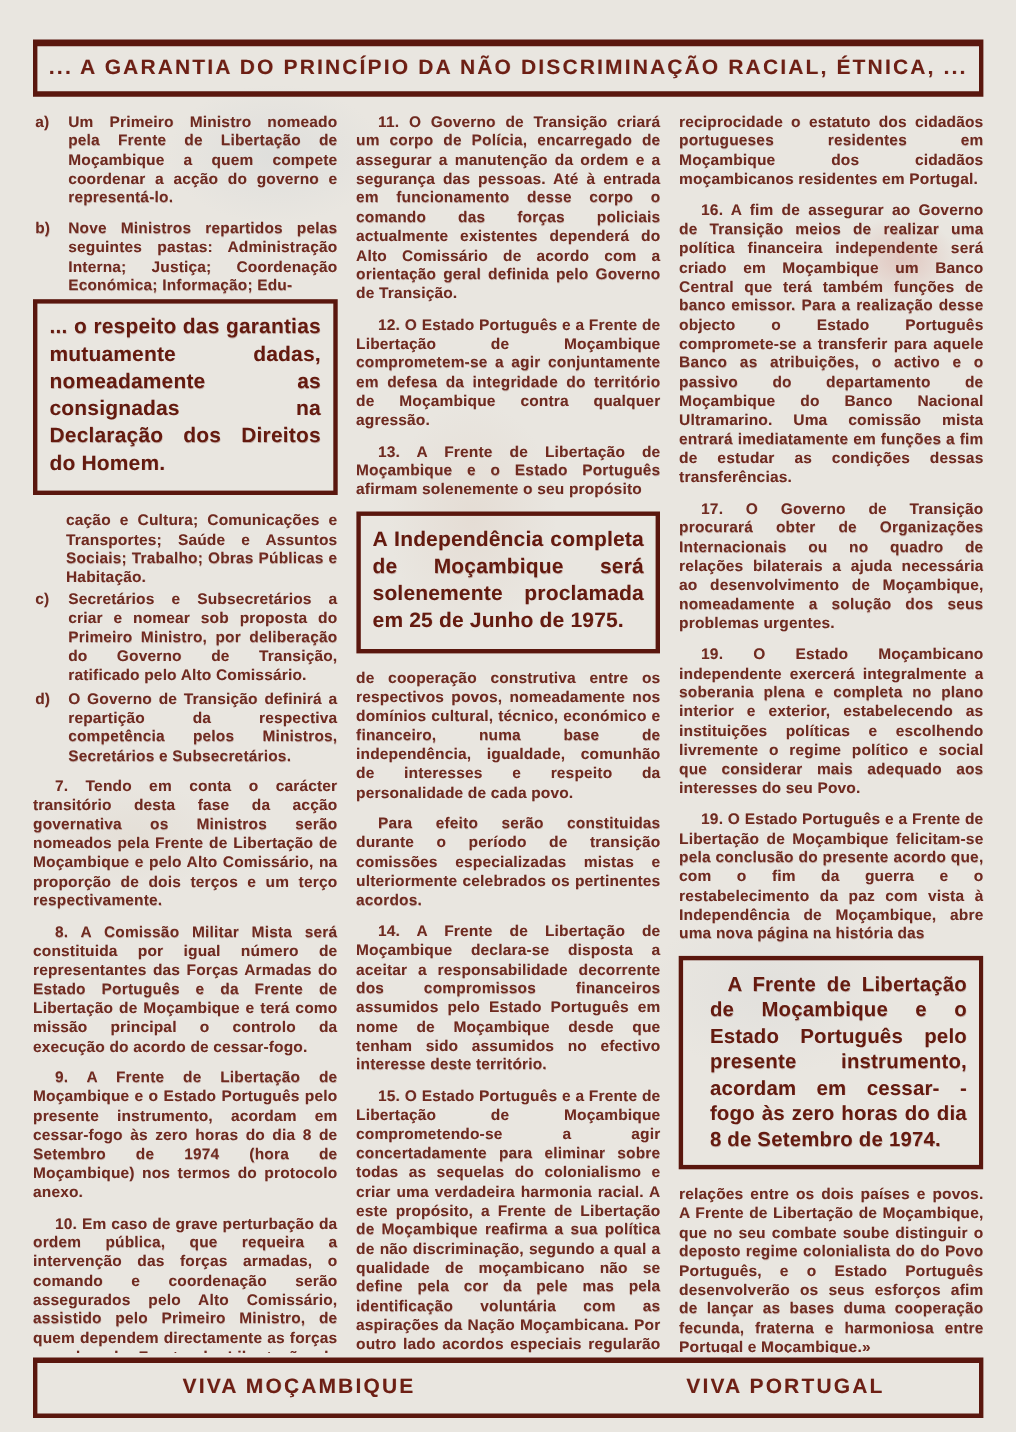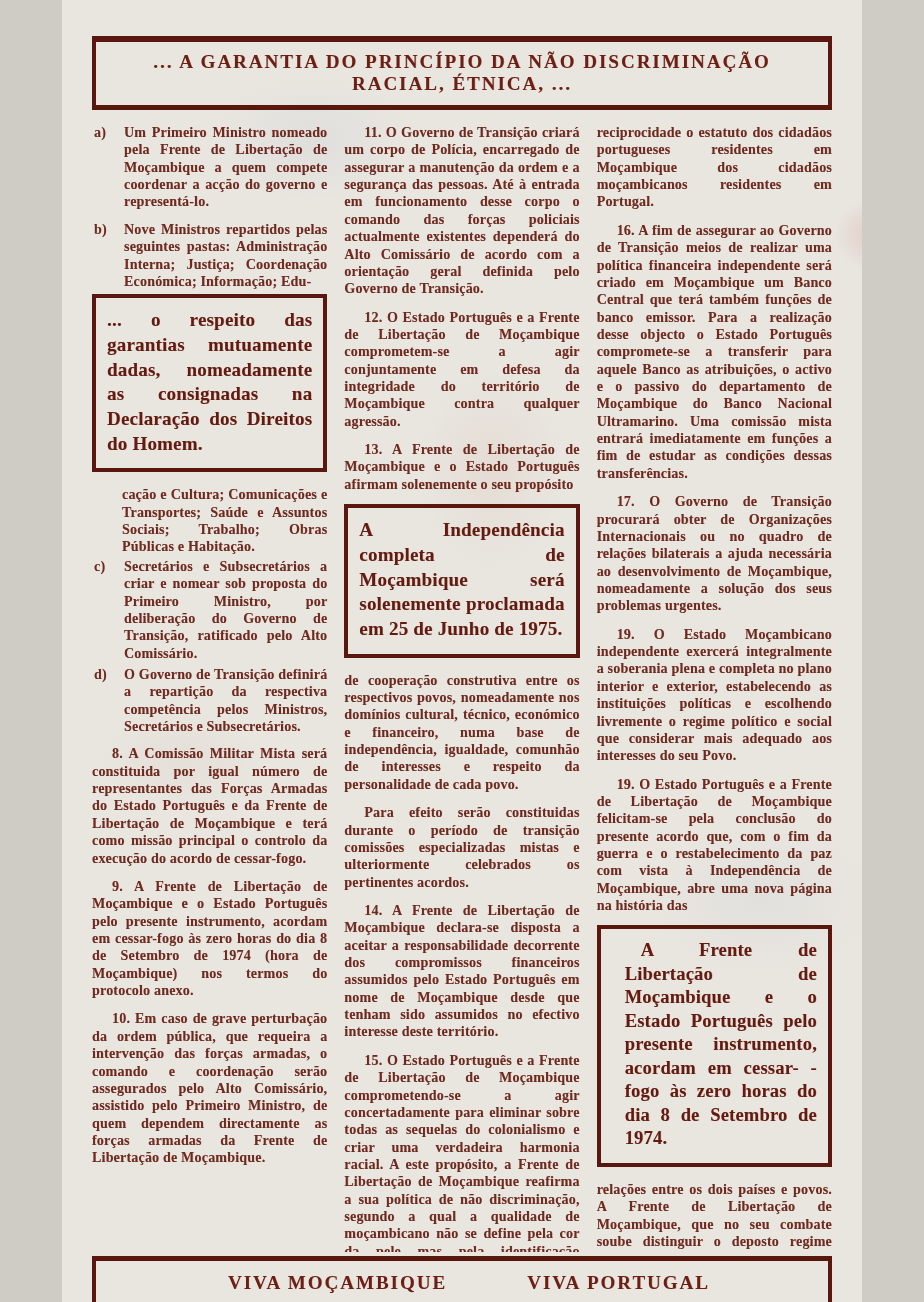--- a/index.html
+++ b/index.html
@@ -1,29 +1,29 @@
 <!DOCTYPE html>
 <html><head>
 <meta charset="utf-8">
 <style>
   html,body{margin:0;padding:0;background:#cfccc6;}
   .page{
     position:relative;
-    width:800px;height:1302px;
+    width:924px;height:1302px;
     margin:0 auto;
     box-sizing:border-box;
     padding:36px 30px 0 30px;
     background-color:#e9e6e0;
     background-image:
       radial-gradient(ellipse 70px 55px at 820px 235px, rgba(205,125,115,0.30), transparent 70%),
       radial-gradient(ellipse 140px 90px at 250px 140px, rgba(185,195,205,0.22), transparent 70%),
       radial-gradient(ellipse 110px 150px at 430px 470px, rgba(205,170,150,0.16), transparent 70%),
       radial-gradient(ellipse 160px 110px at 700px 900px, rgba(185,192,202,0.16), transparent 70%),
       radial-gradient(ellipse 120px 70px at 120px 760px, rgba(200,180,160,0.14), transparent 70%);
-    font-family:Liberation Serif, serif;
+    font-family:Liberation Sans, sans-serif;
     color:#6f2a20;
     overflow:hidden;
   }
   .header-box{
     border:4px solid #5a170e;
     border-top-width:6px;
     border-bottom-width:5px;
     padding:9px 10px 10px;
     margin-bottom:14px;
   }
@@ -77,21 +77,21 @@
     margin-top:4px;
     display:flex;
     padding:11px 0 13px;
     font-size:19px;
     font-weight:bold;
     letter-spacing:2px;
     color:#6d1f14;
     text-shadow:0.4px 0.4px 0 rgba(90,25,15,0.35);
   }
   .footer-left{margin-left:132px;}
-  .footer-right{margin-left:auto;margin-right:118px;}
+  .footer-right{margin-left:auto;margin-right:86px;}
 </style>
 </head>
 <body>
 
 <div class="page">
 
   <div class="header-box">
     <div class="header-title">... A GARANTIA DO PRINCÍPIO DA NÃO DISCRIMINAÇÃO RACIAL, ÉTNICA, ...</div>
   </div>
 
@@ -109,20 +109,21 @@
       <div class="callout">... o respeito das garantias mutuamente dadas, nomeadamente as consignadas na Declaração dos Direitos do Homem.</div>
       <div class="cont-ind">cação e Cultura; Comunicações e Transportes; Saúde e Assuntos Sociais; Trabalho; Obras Públicas e Habitação.</div>
       <div class="lettered tight">
         <span class="letter">c)</span>
         <div class="ltext">Secretários e Subsecretários a criar e nomear sob proposta do Primeiro Ministro, por deliberação do Governo de Transição, ratificado pelo Alto Comissário.</div>
       </div>
       <div class="lettered">
         <span class="letter">d)</span>
         <div class="ltext">O Governo de Transição definirá a repartição da respectiva competência pelos Ministros, Secretários e Subsecretários.</div>
       </div>
+      <p>7.  Tendo em conta o carácter transitório desta fase da acção governativa os Ministros serão nomeados pela Frente de Libertação de Moçambique e pelo Alto Comissário, na proporção de dois terços e um terço respectivamente.</p>
       <p>8.  A Comissão Militar Mista será constituida por igual número de representantes das Forças Armadas do Estado Português e da Frente de Libertação de Moçambique e terá como missão principal o controlo da execução do acordo de cessar-fogo.</p>
       <p>9.  A Frente de Libertação de Moçambique e o Estado Português pelo presente instrumento, acordam em cessar-fogo às zero horas do dia 8 de Setembro de 1974 (hora de Moçambique) nos termos do protocolo anexo.</p>
       <p>10.  Em caso de grave perturbação da ordem pública, que requeira a intervenção das forças armadas, o comando e coordenação serão assegurados pelo Alto Comissário, assistido pelo Primeiro Ministro, de quem dependem directamente as forças armadas da Frente de Libertação de Moçambique.</p>
     </div>
 
     <div class="col">
       <p>11.  O Governo de Transição criará um corpo de Polícia, encarregado de assegurar a manutenção da ordem e a segurança das pessoas. Até à entrada em funcionamento desse corpo o comando das forças policiais actualmente existentes dependerá do Alto Comissário de acordo com a orientação geral definida pelo Governo de Transição.</p>
       <p>12.  O Estado Português e a Frente de Libertação de Moçambique comprometem-se a agir conjuntamente em defesa da integridade do território de Moçambique contra qualquer agressão.</p>
       <p class="tight">13.  A Frente de Libertação de Moçambique e o Estado Português afirmam solenemente o seu propósito</p>
       <div class="callout c2">A Independência completa de Moçambique será solenemente proclamada em 25 de Junho de 1975.</div>

